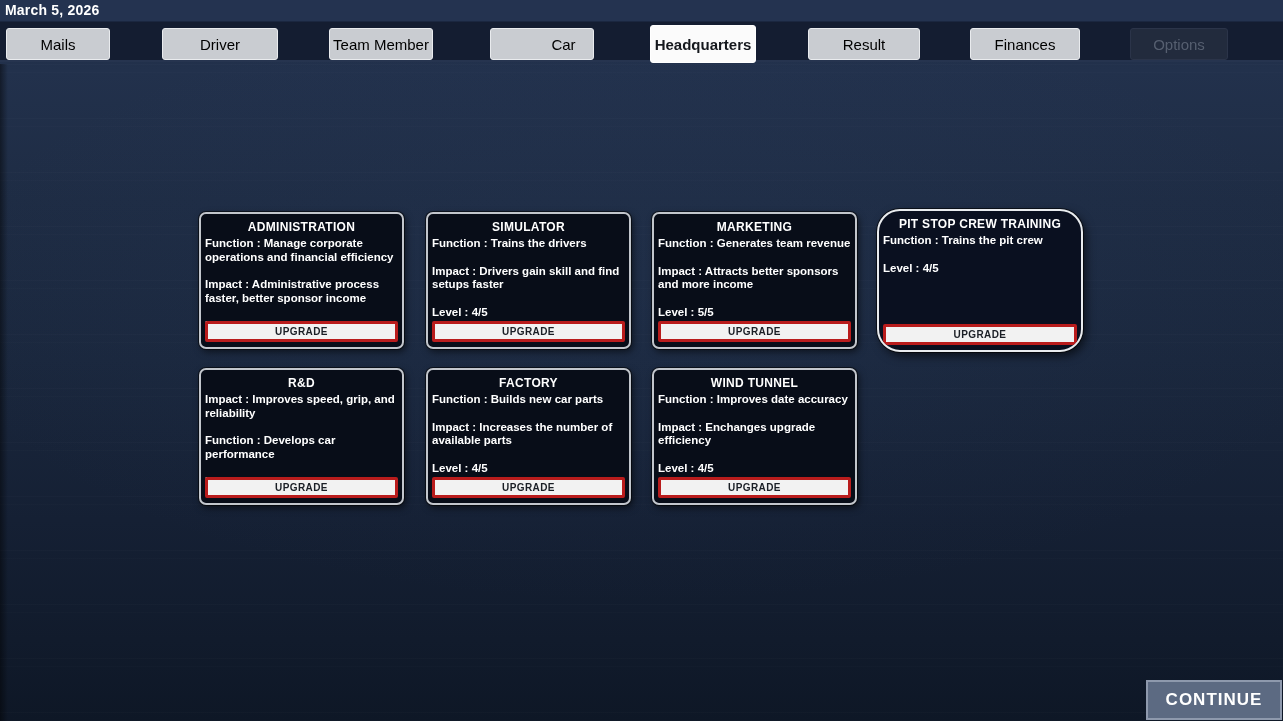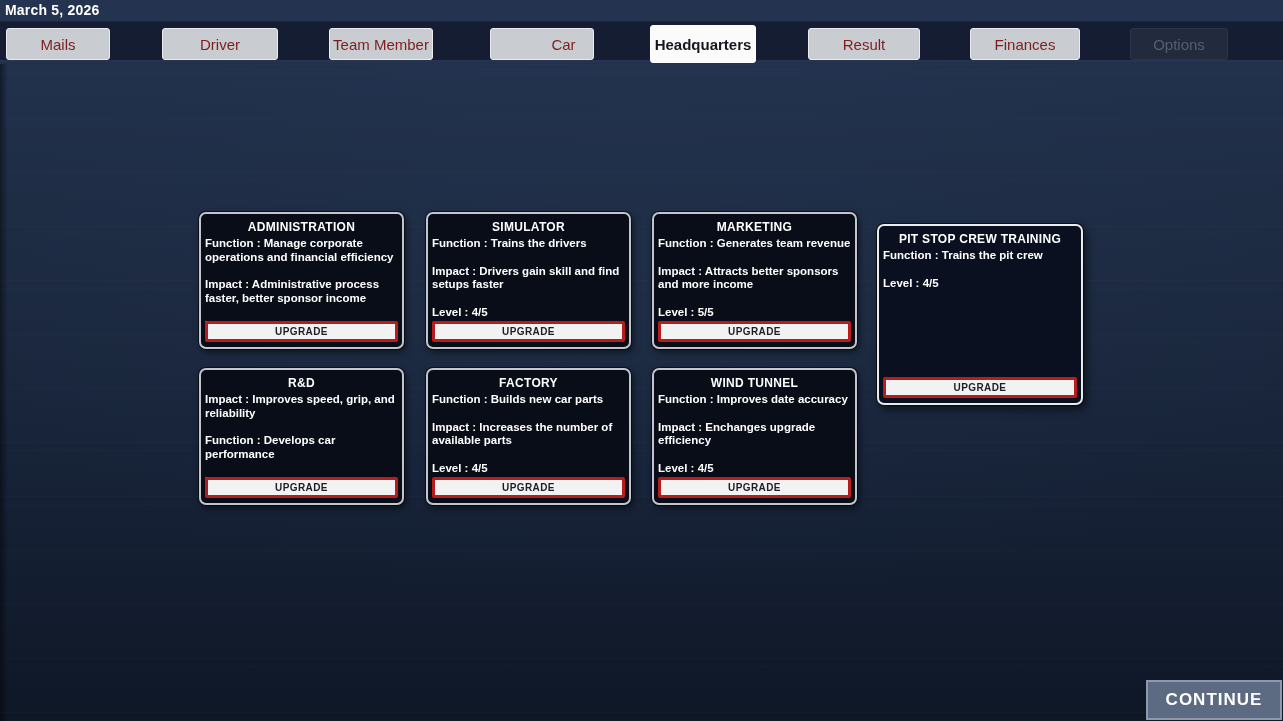--- a/index.html
+++ b/index.html
@@ -85,21 +85,21 @@
     background: #141d31;
     border-bottom: 2px solid #26344f;
     box-sizing: border-box;
   }
   .tab {
     position: absolute;
     box-sizing: border-box;
     background: #c9ccd1;
     border: 1px solid #e9ebee;
     border-radius: 3px;
-    color: #7f1d1d;
+    color: #000000;
     font-size: 15px;
     font-weight: normal;
     text-align: center;
     white-space: nowrap;
     display: flex;
     align-items: center;
     justify-content: center;
     cursor: pointer;
     user-select: none;
   }
@@ -233,21 +233,21 @@
     </div>
     <div class="card" style="left: 652px; top: 212px; width: 205px; height: 137px;">
       <div class="card-title">MARKETING</div>
       <div class="card-body">
         <div class="card-line">Function : Generates team revenue</div>
         <div class="card-line">Impact : Attracts better sponsors and more income</div>
         <div class="card-line">Level : 5/5</div>
       </div>
       <div class="upgrade-btn">UPGRADE</div>
     </div>
-    <div class="card hovered" style="left: 877px; top: 224px; width: 206px; height: 181px;">
+    <div class="card hovered" style="left: 877px; top: 209px; width: 206px; height: 143px; border-radius: 23px;">
       <div class="card-title">PIT STOP CREW TRAINING</div>
       <div class="card-body">
         <div class="card-line">Function : Trains the pit crew</div>
         <div class="card-line">Level : 4/5</div>
       </div>
       <div class="upgrade-btn">UPGRADE</div>
     </div>
     <div class="card" style="left: 199px; top: 368px; width: 205px; height: 137px;">
       <div class="card-title">R&amp;D</div>
       <div class="card-body">

